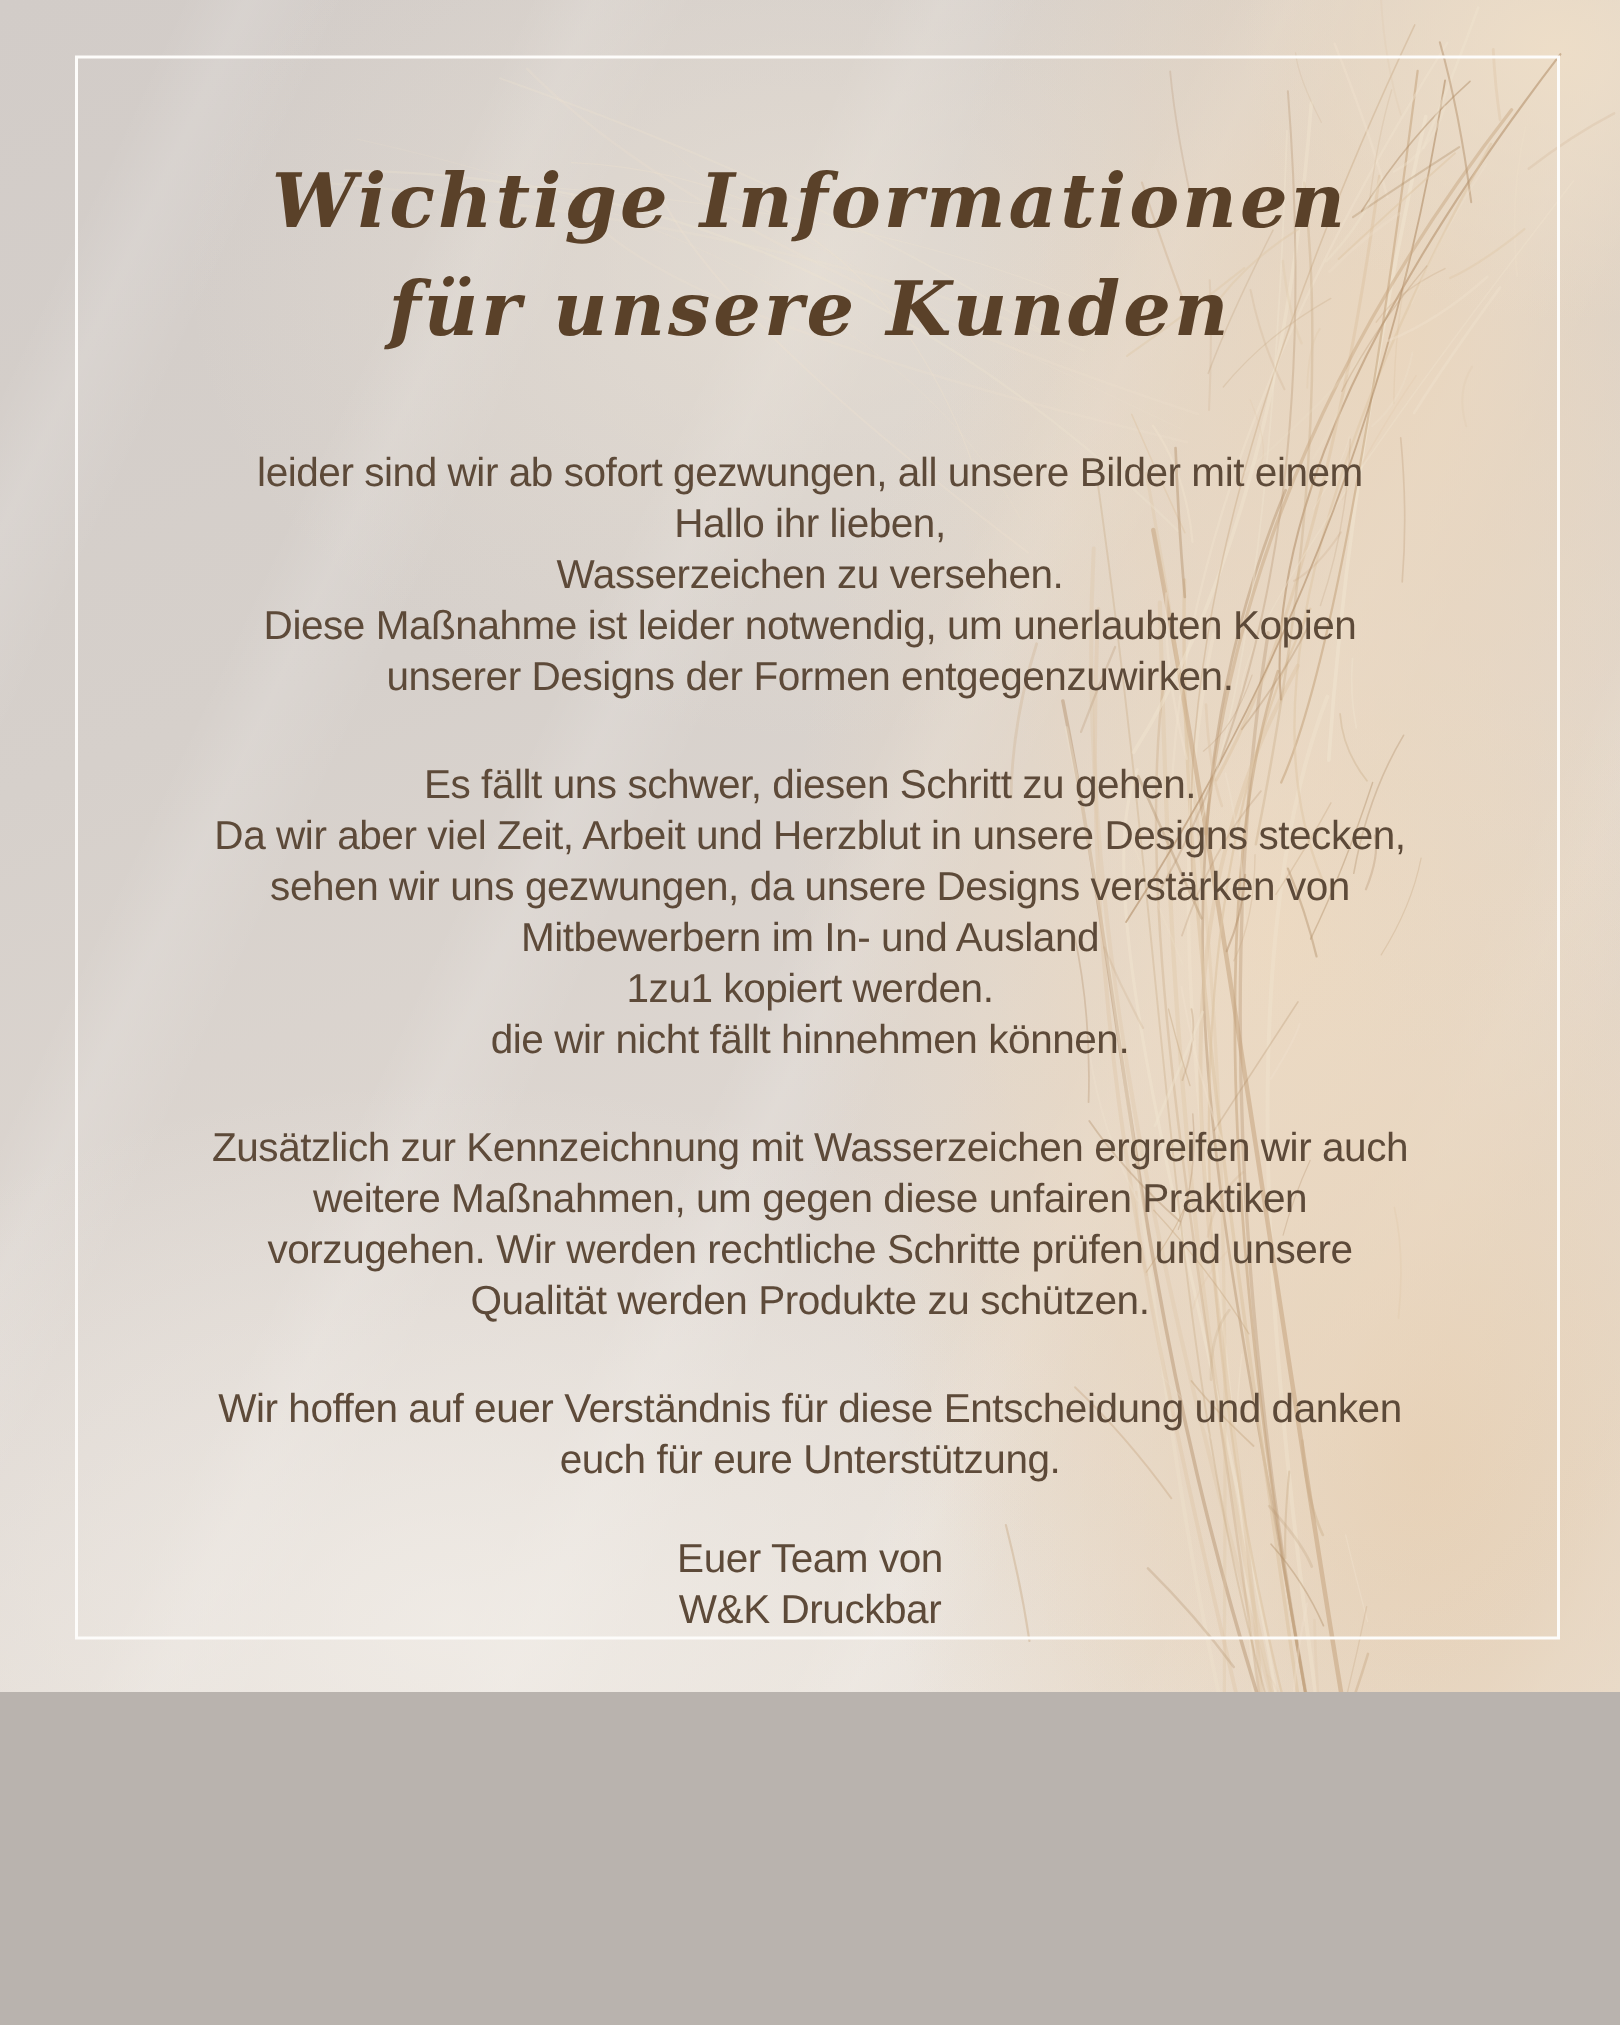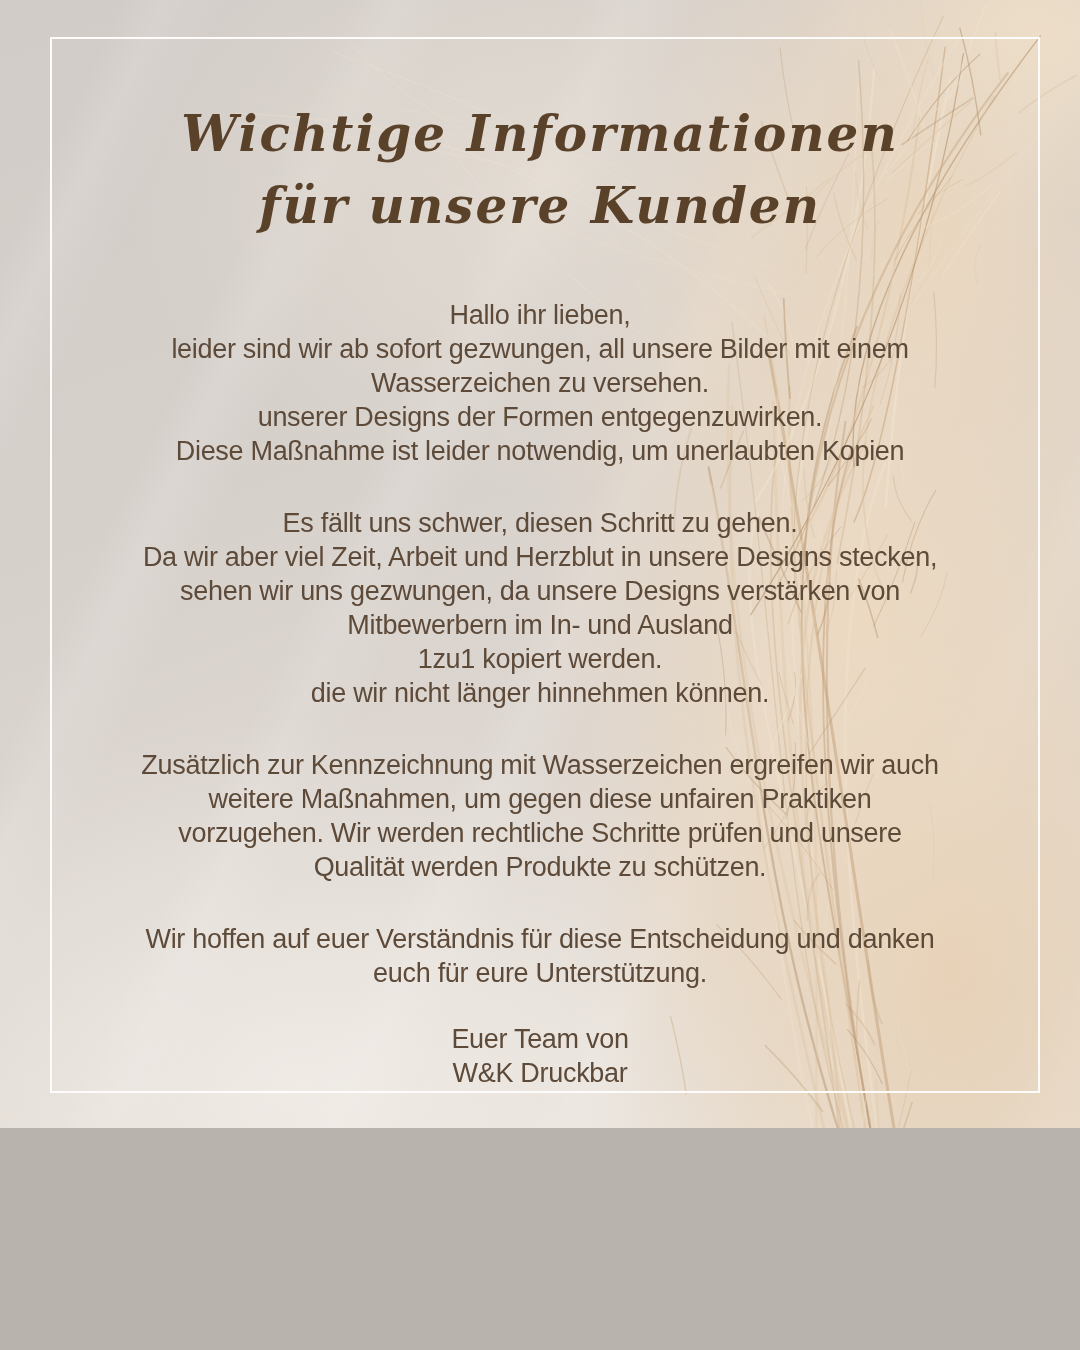--- a/index.html
+++ b/index.html
@@ -238,33 +238,33 @@
   <div class="frame"></div>
 
   <div class="content">
     <div class="heading">
       <div class="heading-line">Wichtige Informationen</div>
       <div class="heading-line">für unsere Kunden</div>
     </div>
 
     <div class="body-text" id="body-text">
         <div class="para">
+          <div class="line">leider sind wir ab sofort gezwungen, all unsere Bilder mit einem</div>
           <div class="line">Hallo ihr lieben,</div>
-          <div class="line">leider sind wir ab sofort gezwungen, all unsere Bilder mit einem</div>
           <div class="line">Wasserzeichen zu versehen.</div>
+          <div class="line">Diese Maßnahme ist leider notwendig, um unerlaubten Kopien</div>
           <div class="line">unserer Designs der Formen entgegenzuwirken.</div>
-          <div class="line">Diese Maßnahme ist leider notwendig, um unerlaubten Kopien</div>
         </div>
         <div class="para">
           <div class="line">Es fällt uns schwer, diesen Schritt zu gehen.</div>
           <div class="line">Da wir aber viel Zeit, Arbeit und Herzblut in unsere Designs stecken,</div>
           <div class="line">sehen wir uns gezwungen, da unsere Designs verstärken von</div>
           <div class="line">Mitbewerbern im In- und Ausland</div>
           <div class="line">1zu1 kopiert werden.</div>
-          <div class="line">die wir nicht länger hinnehmen können.</div>
+          <div class="line">die wir nicht fällt hinnehmen können.</div>
         </div>
         <div class="para">
           <div class="line">Zusätzlich zur Kennzeichnung mit Wasserzeichen ergreifen wir auch</div>
           <div class="line">weitere Maßnahmen, um gegen diese unfairen Praktiken</div>
           <div class="line">vorzugehen. Wir werden rechtliche Schritte prüfen und unsere</div>
           <div class="line">Qualität werden Produkte zu schützen.</div>
         </div>
         <div class="para">
           <div class="line">Wir hoffen auf euer Verständnis für diese Entscheidung und danken</div>
           <div class="line">euch für eure Unterstützung.</div>

